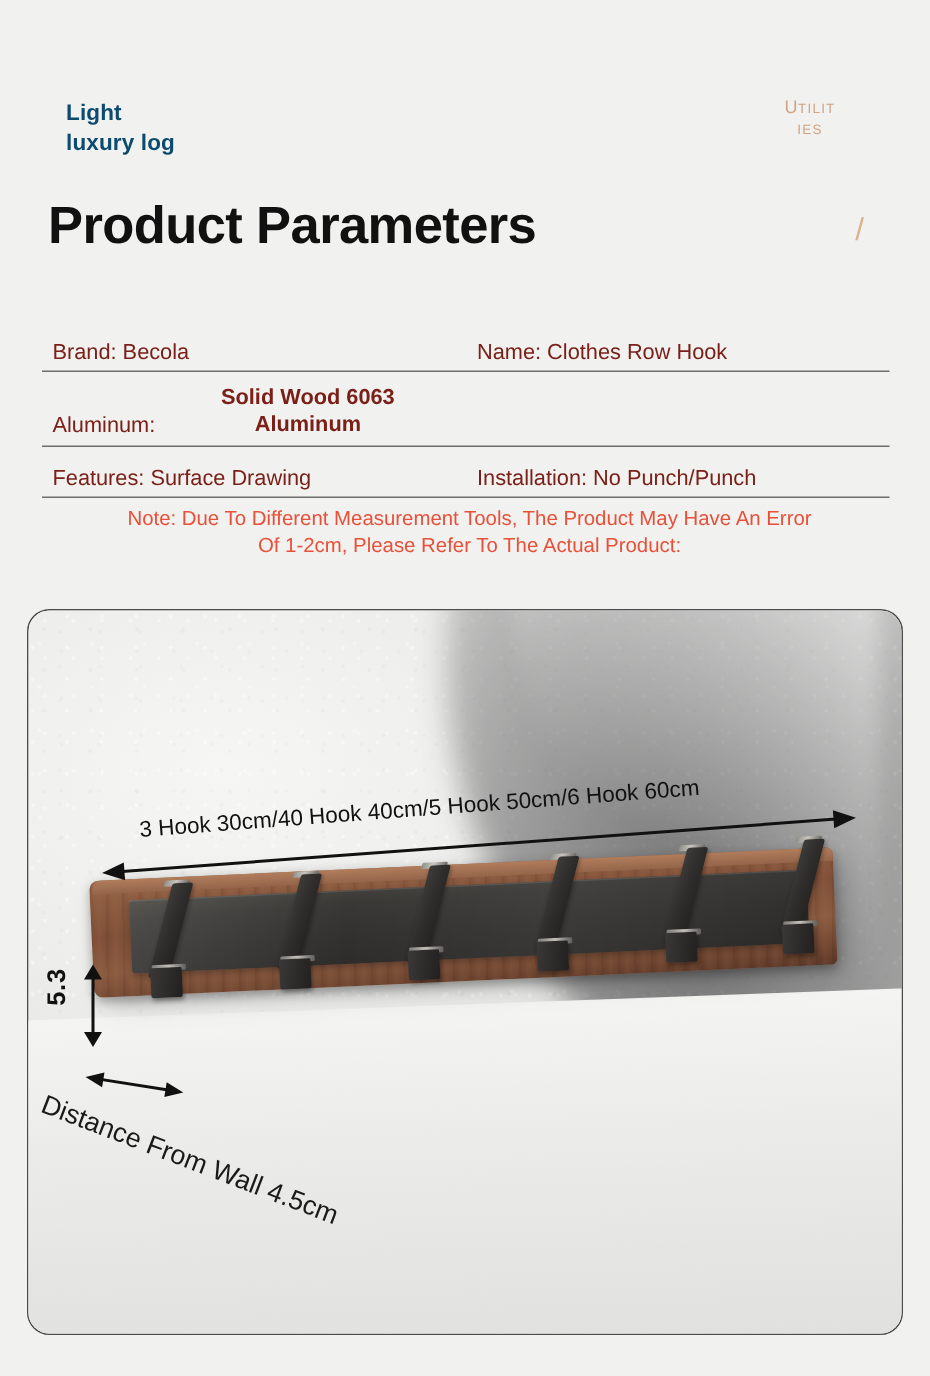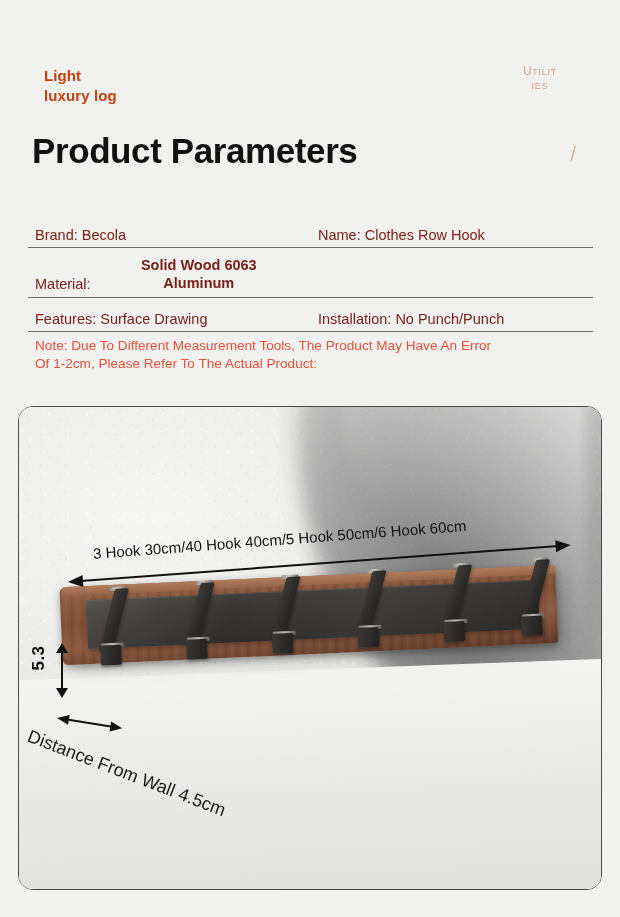--- a/index.html
+++ b/index.html
@@ -21,21 +21,21 @@
   }
 
   
   .brand-tag {
     position: absolute;
     left: 44px;
     top: 66px;
     font-size: 15px;
     font-weight: 700;
     line-height: 1.32;
-    color: #c2410c;
+    color: #0c4a6e;
     letter-spacing: .1px;
   }
 
   .utilities {
     position: absolute;
     right: 40px;
     top: 62px;
     width: 80px;
     text-align: center;
     color: #cfa484;
@@ -100,20 +100,21 @@
     font-weight: 700;
     line-height: 1.2;
     padding: 0 6px 1px 2px;
   }
 
   .spec-note {
     color: #e8503a;
     font-size: 13.6px;
     line-height: 1.36;
     padding: 5px 2px 7px 7px;
+    text-align: center;
   }
 
   
   .photo {
     position: absolute;
     left: 18px;
     top: 406px;
     width: 584px;
     height: 484px;
     border: 1.4px solid #4a4a4a;
@@ -437,21 +438,21 @@
 
   <div class="spec-table">
 
     <div class="spec-row">
       <div class="spec-cell left">Brand: Becola</div>
       <div class="spec-cell right">Name: Clothes Row Hook</div>
     </div>
 
     <div class="spec-row tall">
       <div class="spec-cell left">
-        <span class="mat-label">Material:</span>
+        <span class="mat-label">Aluminum:</span>
         <span class="mat-value">
           <span>Solid Wood 6063</span><br>
           <span>Aluminum</span>
         </span>
       </div>
     </div>
 
     <div class="spec-row">
       <div class="spec-cell left">Features: Surface Drawing</div>
       <div class="spec-cell right">Installation: No Punch/Punch</div>

